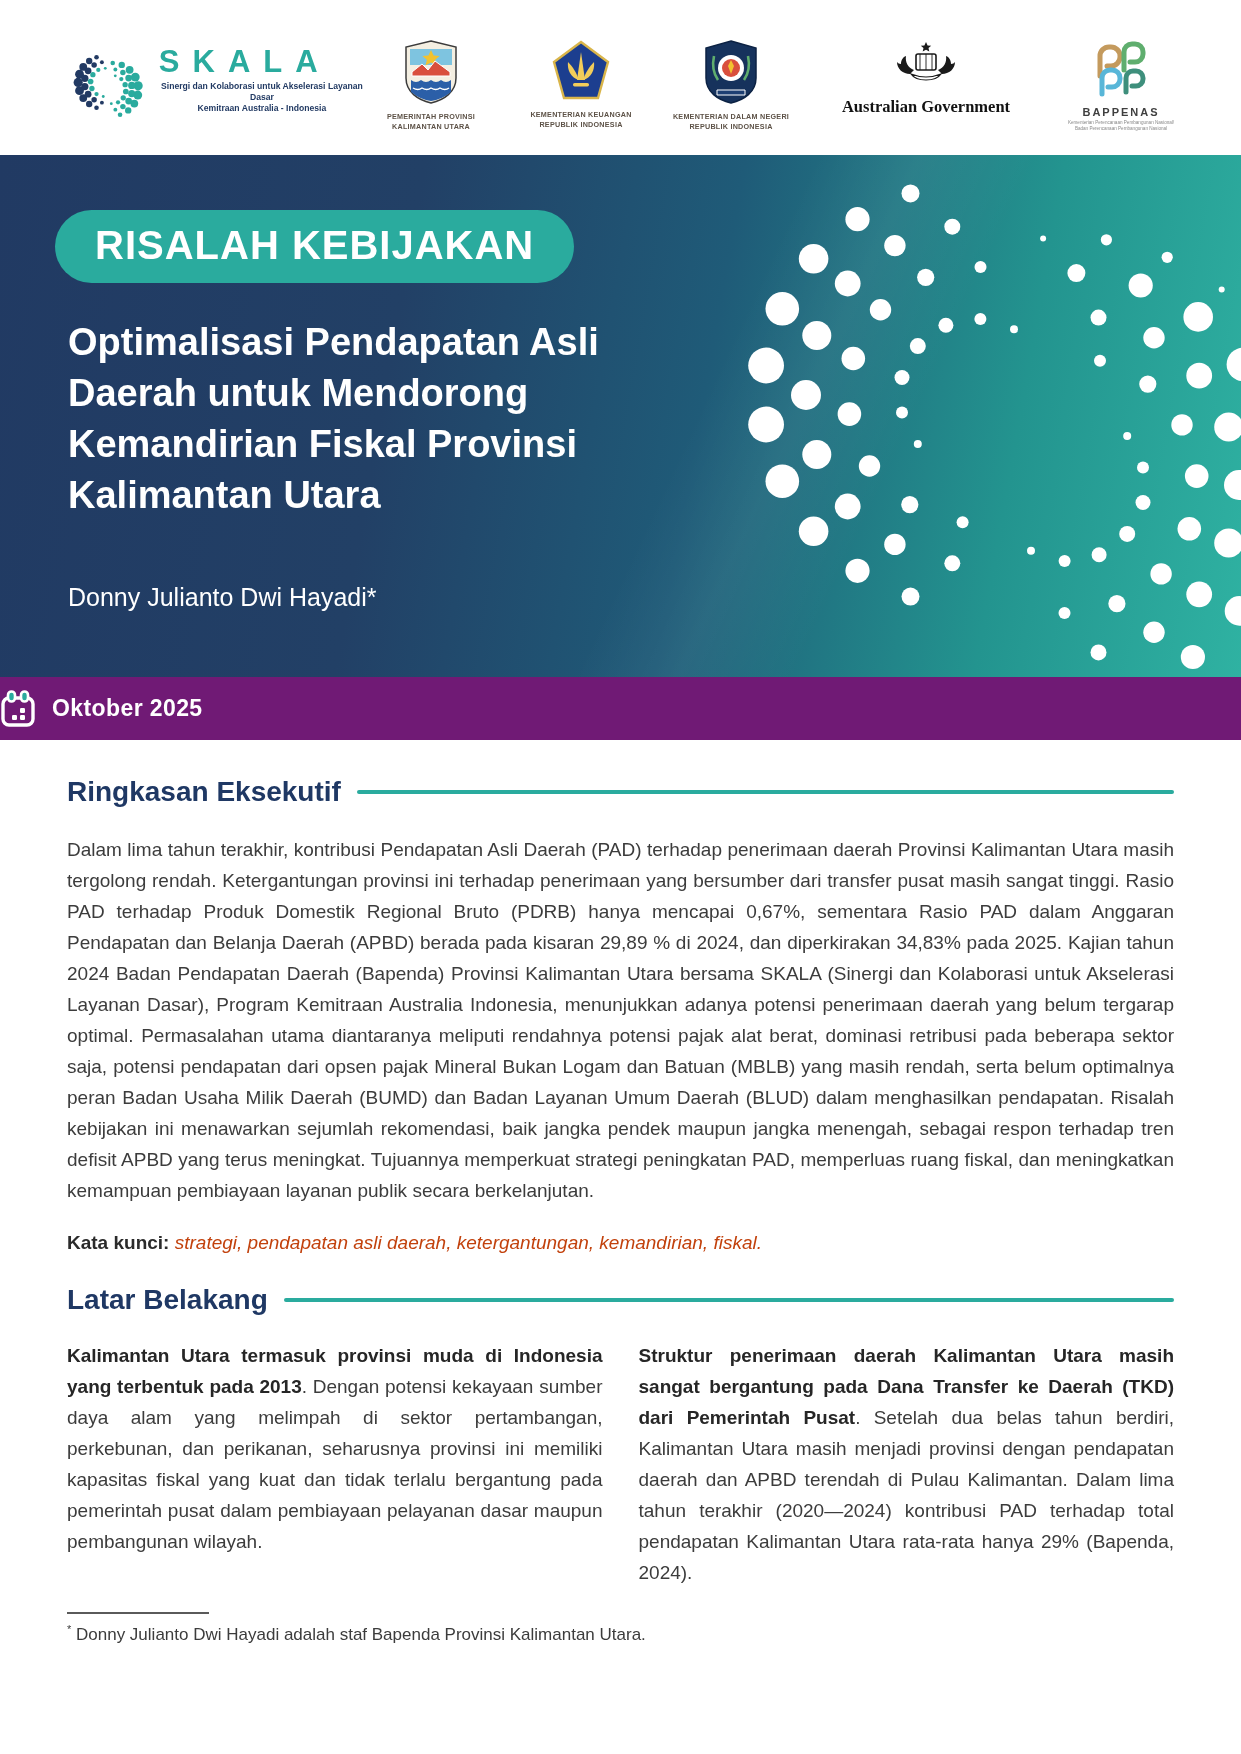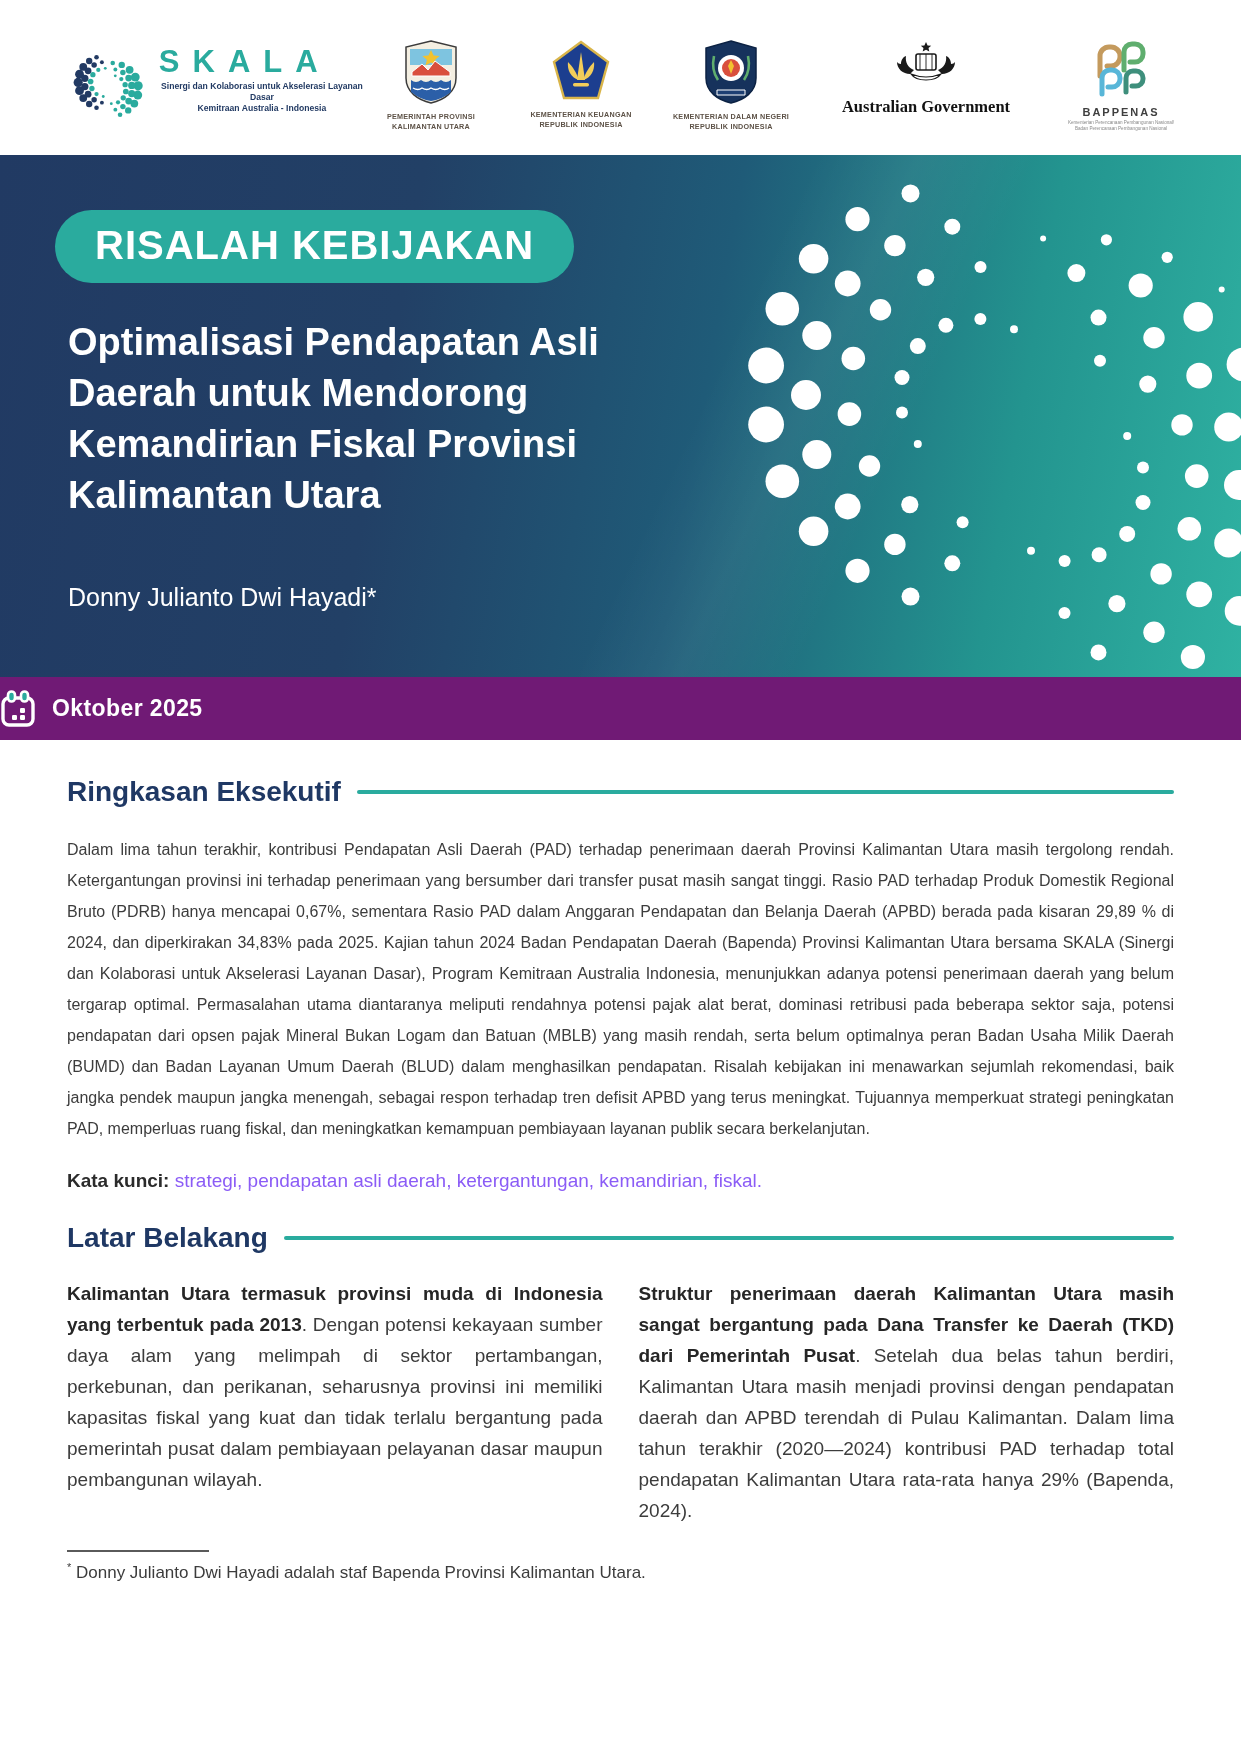--- a/index.html
+++ b/index.html
@@ -37,24 +37,24 @@
   
   .datebar{height:63px;background:#701a75;display:flex;align-items:center;gap:16px;}
   .datebar .date{color:#ffffff;font-size:23px;font-weight:bold;letter-spacing:.4px;}
 
   
   .content{padding:36px 67px 0 67px;}
   .section-head{display:flex;align-items:center;gap:16px;}
   .section-head.second{margin-top:30px;}
   .section-head h2{margin:0;color:#1f3864;font-size:28px;font-weight:bold;white-space:nowrap;}
   .section-head .rule{flex:1;height:4px;background:#2aab9e;border-radius:2px;}
-  .body-text{margin:26px 0 0 0;font-size:16px;line-height:31px;color:#3c3c3c;text-align:justify;}
+  .body-text{margin:26px 0 0 0;font-size:19px;line-height:31px;color:#3c3c3c;text-align:justify;}
   .keywords{margin:26px 0 0 0;font-size:19px;color:#2b2b2b;}
   .keywords .kw-label{font-weight:bold;}
-  .keywords .kw-body{color:#8b5cf6;}
+  .keywords .kw-body{font-style:italic;color:#c2410c;}
   .columns{display:flex;gap:36px;margin-top:24px;}
   .col{flex:1;margin:0;font-size:19px;line-height:31px;color:#3c3c3c;text-align:justify;}
   .col .lead{font-weight:bold;color:#262626;}
   .footnote-rule{width:142px;height:2px;background:#5a5a5a;margin-top:24px;}
   .footnote{margin:9px 0 0 0;font-size:17px;color:#3c3c3c;}
   .footnote sup{font-size:11px;}
 
   
   .footer{position:absolute;left:67px;right:67px;bottom:12px;display:flex;
           justify-content:space-between;align-items:flex-start;}

